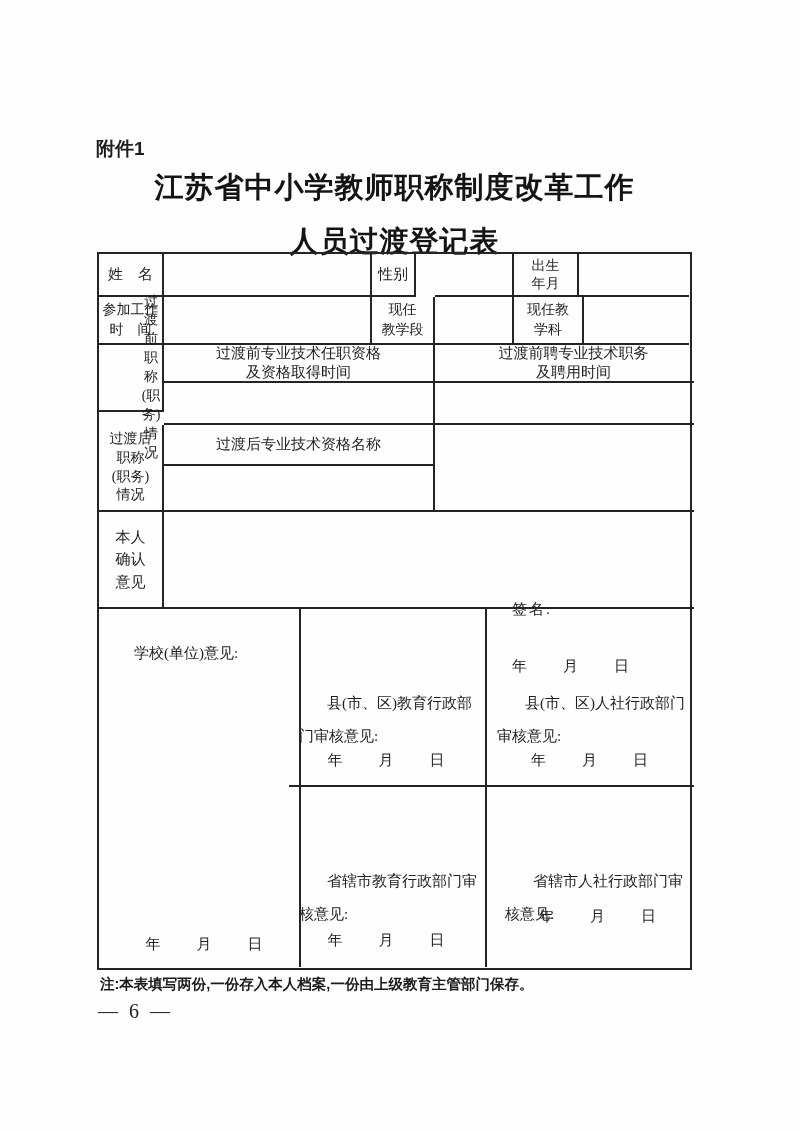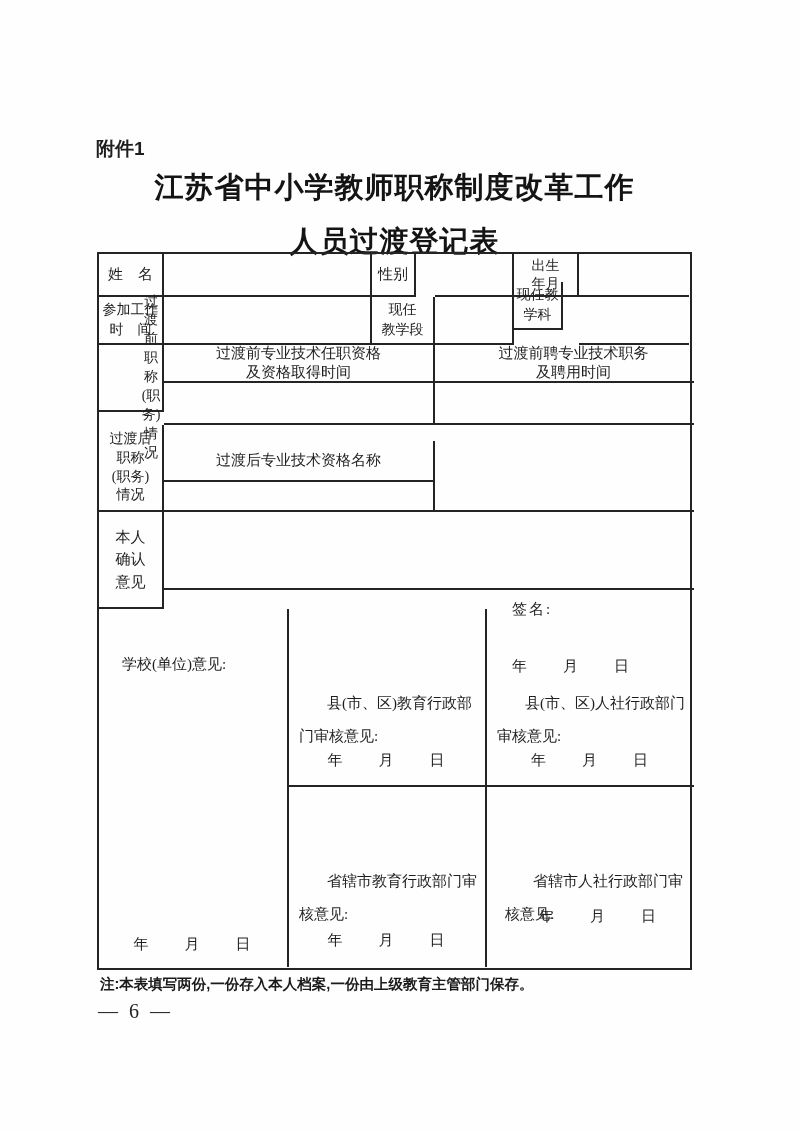--- a/index.html
+++ b/index.html
@@ -29,21 +29,21 @@
     border-right:2px solid #242424;border-bottom:2px solid #242424;
     display:flex;align-items:center;justify-content:center;
     text-align:center;white-space:pre-wrap;
     font-size:15px;line-height:1.3;color:#1e1e1e;
   }
   .nr{border-right:none;}
   .nb{border-bottom:none;}
   .small{font-size:14px;}
   .op{display:block;text-align:left;padding:12px 8px 0 10px;line-height:2.2;}
   .op .optext{text-indent:28px;}
-  .schoolcell{display:block;text-align:left;padding:24px 8px 0 8px;line-height:1.4;}
+  .schoolcell{display:block;text-align:left;padding:13px 8px 0 8px;line-height:1.4;margin-left:12px;}
   .ymd{
     position:absolute;left:0;right:0;text-align:center;
     letter-spacing:2px;white-space:pre;font-size:15px;
   }
   .sig{
     position:absolute;left:348px;top:50px;text-align:left;
     line-height:19px;font-size:15px;white-space:pre;letter-spacing:2px;
   }
   .note{
     left:100px;top:975px;font-size:14.5px;font-weight:600;
@@ -70,47 +70,47 @@
   <div class="cell small" style="left:415px;top:0;width:65px;height:43px;line-height:1.25;">出生
 年月</div>
   <div class="cell nr" style="left:480px;top:0;width:110px;height:43px;"></div>
 
   <div class="cell small" style="left:0;top:43px;width:65px;height:48px;line-height:1.4;">参加工作
 时　间</div>
   <div class="cell" style="left:65px;top:43px;width:208px;height:48px;"></div>
   <div class="cell small" style="left:273px;top:43px;width:63px;height:48px;line-height:1.4;">现任
 教学段</div>
   <div class="cell" style="left:336px;top:43px;width:79px;height:48px;"></div>
-  <div class="cell small" style="left:415px;top:28px;width:49px;height:48px;line-height:1.4;">现任教
+  <div class="cell small" style="left:415px;top:43px;width:70px;height:48px;line-height:1.4;">现任教
 学科</div>
   <div class="cell nr" style="left:480px;top:43px;width:110px;height:48px;"></div>
 
   <div class="cell small" style="left:0;top:91px;width:65px;height:67px;line-height:1.35;padding-left:41px;">过渡前
 职称
 (职务)
 情况</div>
   <div class="cell" style="left:65px;top:91px;width:271px;height:38px;line-height:1.25;">过渡前专业技术任职资格
 及资格取得时间</div>
   <div class="cell" style="left:65px;top:129px;width:271px;height:42px;"></div>
   <div class="cell nr" style="left:336px;top:91px;width:259px;height:38px;line-height:1.25;padding-left:18px;">过渡前聘专业技术职务
 及聘用时间</div>
   <div class="cell nr" style="left:336px;top:129px;width:259px;height:42px;"></div>
 
   <div class="cell small" style="left:0;top:171px;width:65px;height:87px;line-height:1.35;">过渡后
 职称
 (职务)
 情况</div>
-  <div class="cell" style="left:65px;top:171px;width:271px;height:41px;margin-top:16px;">过渡后专业技术资格名称</div>
+  <div class="cell" style="left:65px;top:171px;width:271px;height:41px;">过渡后专业技术资格名称</div>
   <div class="cell" style="left:65px;top:212px;width:271px;height:46px;"></div>
   <div class="cell nr" style="left:336px;top:212px;width:259px;height:46px;"></div>
 
   <div class="cell" style="left:0;top:258px;width:65px;height:97px;line-height:1.5;">本人
 确认
 意见</div>
-  <div class="cell nr" style="left:65px;top:258px;width:530px;height:78px;">
+  <div class="cell nr" style="left:65px;top:258px;width:530px;height:97px;">
     <div class="sig">
       <div>签名:</div>
       <div>年　　月　　日</div>
     </div>
   </div>
 
   <div class="cell nb schoolcell" style="left:0;top:355px;width:190px;height:358px;">
     <span>学校(单位)意见:</span>
     <div class="ymd" style="bottom:12px;">年　　月　　日</div>
   </div>

